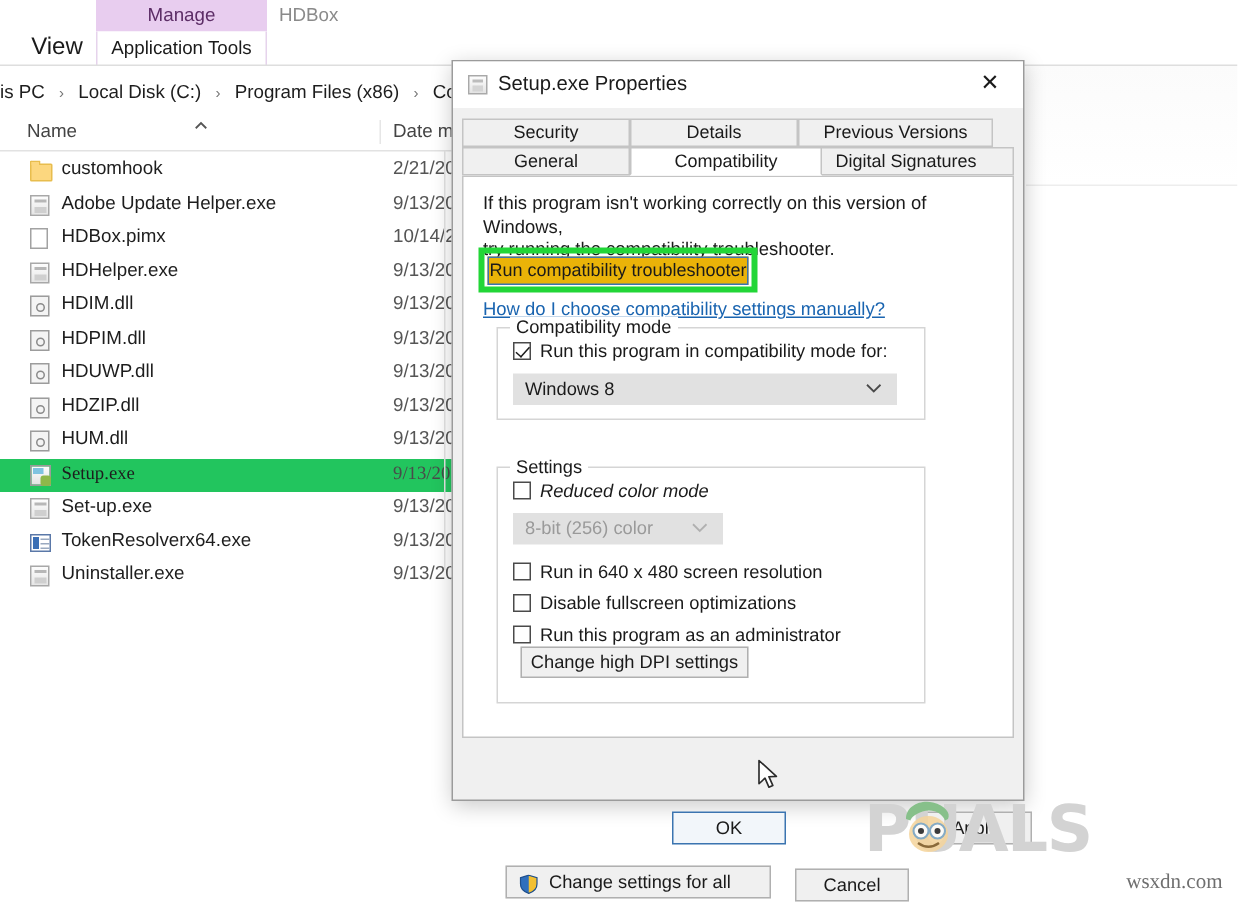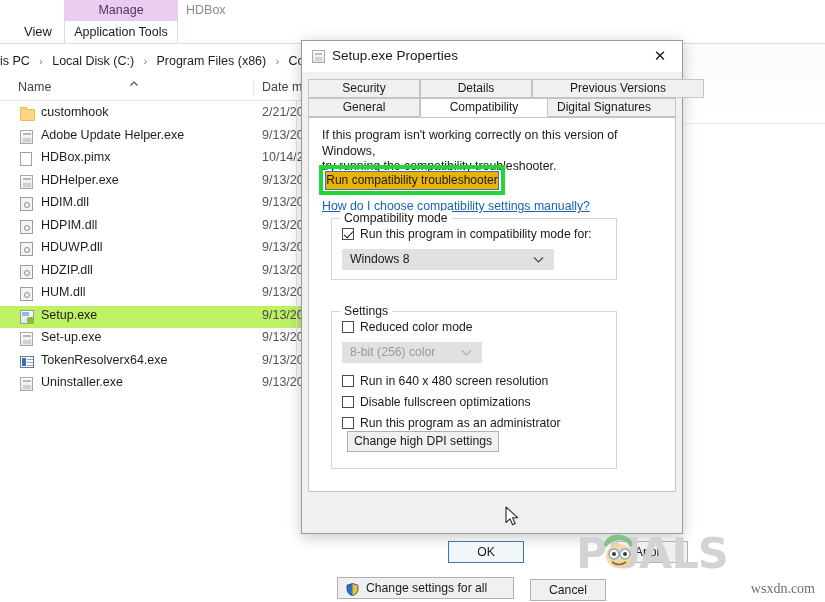--- a/index.html
+++ b/index.html
@@ -55,21 +55,21 @@
     line-height: 22px;
     border-left: 1px solid #e6d3ec;
     border-right: 1px solid #e6d3ec;
     box-sizing: border-box;
   }
   .rt-view {
     position: absolute;
     left: 12px; top: 21px;
     width: 52px; height: 23px;
     color: #1a1a1a;
-    font-size: 13px;
+    font-size: 16px;
     text-align: center;
     line-height: 22px;
   }
   .rt-hdbox {
     position: absolute;
     left: 186px; top: 0;
     height: 21px;
     color: #8a8a8a;
     font-size: 12.5px;
     line-height: 21px;
@@ -118,21 +118,21 @@
     left: 0; top: 103px;
     width: 310px;
   }
   .file-row {
     position: relative;
     height: 22.5px;
     font-size: 12.5px;
     color: #1d1d1d;
     white-space: nowrap;
   }
-  .file-row.selected { background: #bef264; }
+  .file-row.selected { background: #22c55e; font-family: Liberation Serif, serif; }
   .file-icon {
     position: absolute;
     left: 20px; top: 4px;
     width: 15px; height: 15px;
   }
   .file-name {
     position: absolute;
     left: 41px; top: 2px;
   }
   .file-date {
@@ -641,21 +641,21 @@
 
   <div class="dlg-titlebar">
     <div class="dlg-title-icon"></div>
     <div class="dlg-title-text">Setup.exe Properties</div>
     <div class="dlg-close">✕</div>
   </div>
 
   <div class="tabstrip" id="tabstrip">
       <div class="tab tab-row1" style="left: 0px; width: 112px;">Security</div>
       <div class="tab tab-row1" style="left: 112px; width: 112px;">Details</div>
-      <div class="tab tab-row1" style="left: 224px; width: 172px;">Previous Versions</div>
+      <div class="tab tab-row1" style="left: 224px; width: 130px;">Previous Versions</div>
       <div class="tab tab-row2" style="left: 0px; width: 112px;">General</div>
       <div class="tab tab-row2 active" style="left: 112px; width: 128px;">Compatibility</div>
       <div class="tab tab-row2" style="left: 224px; width: 144px;">Digital Signatures</div>
     </div>
 
   <div class="tabpanel">
 
     <div class="intro-text">
       <div>If this program isn't working correctly on this version of Windows,</div>
       <div>try running the compatibility troubleshooter.</div>
@@ -664,34 +664,34 @@
     <div class="green-highlight"></div>
     <div class="btn-troubleshoot">Run compatibility troubleshooter</div>
 
     <div class="help-link">How do I choose compatibility settings manually?</div>
 
     <div class="groupbox" id="gb-compat">
       <div class="groupbox-label">Compatibility mode</div>
       <div class="chk-row" style="left:10px; top:8px;">
         <span class="chk-box checked"></span><span>Run this program in compatibility mode for:</span>
       </div>
-      <div class="combo" style="left:10px; top:30px; width:212px; height:21px;">
+      <div class="combo" style="left:10px; top:30px; width:256px; height:21px;">
         <span>Windows 8</span>
         <span class="combo-caret">
           <svg width="11" height="8" viewBox="0 0 11 8" aria-hidden="true" style="vertical-align:middle">
             <path d="M1 1.5 L5.5 6 L10 1.5" stroke="#4a4a4a" stroke-width="1.2" fill="none"></path>
           </svg>
         </span>
       </div>
     </div>
 
     <div class="groupbox" id="gb-settings">
       <div class="groupbox-label">Settings</div>
 
-      <div class="chk-row" style="left:10px; top:8px;">
+      <div class="chk-row" style="left:10px; top:8px;font-style:italic;">
         <span class="chk-box"></span><span>Reduced color mode</span>
       </div>
 
       <div class="combo disabled" style="left:10px; top:30px; width:140px; height:21px;">
         <span>8-bit (256) color</span>
         <span class="combo-caret">
           <svg width="11" height="8" viewBox="0 0 11 8" aria-hidden="true" style="vertical-align:middle">
             <path d="M1 1.5 L5.5 6 L10 1.5" stroke="#b0b0b0" stroke-width="1.2" fill="none"></path>
           </svg>
         </span>

